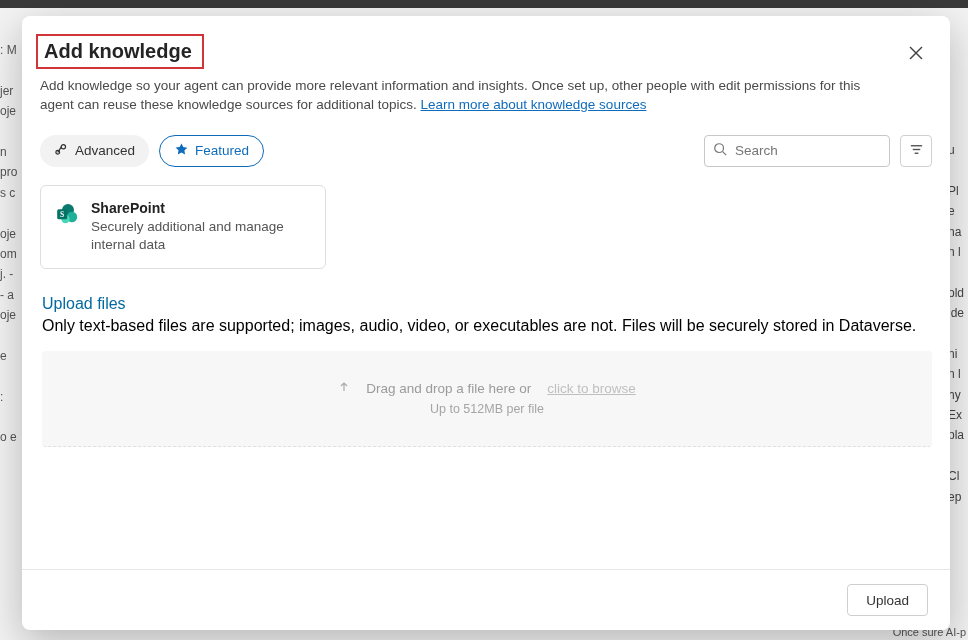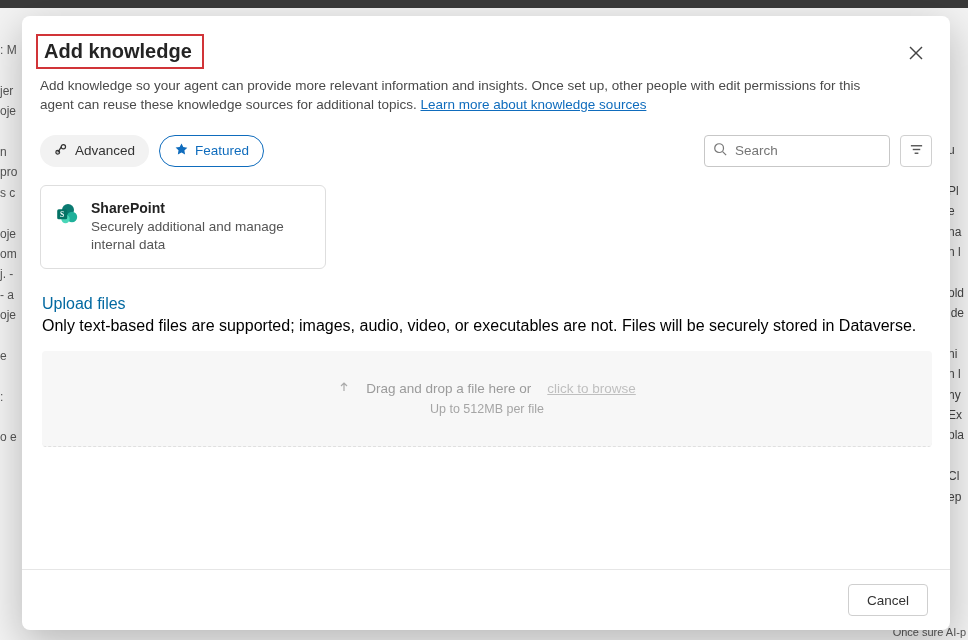--- a/index.html
+++ b/index.html
@@ -305,17 +305,17 @@
         </span>
         <span>Drag and drop a file here or </span>
           <span class="browse">click to browse</span>
       </div>
       <div class="line2">Up to 512MB per file</div>
     </div>
 
     <div class="modal-body-flex"></div>
 
     <div class="modal-footer">
-      <button class="cancel-btn">Cancel</button>
+      <button class="cancel-btn">Upload</button>
     </div>
 
   </div>
 </div>
 
 </body></html>

